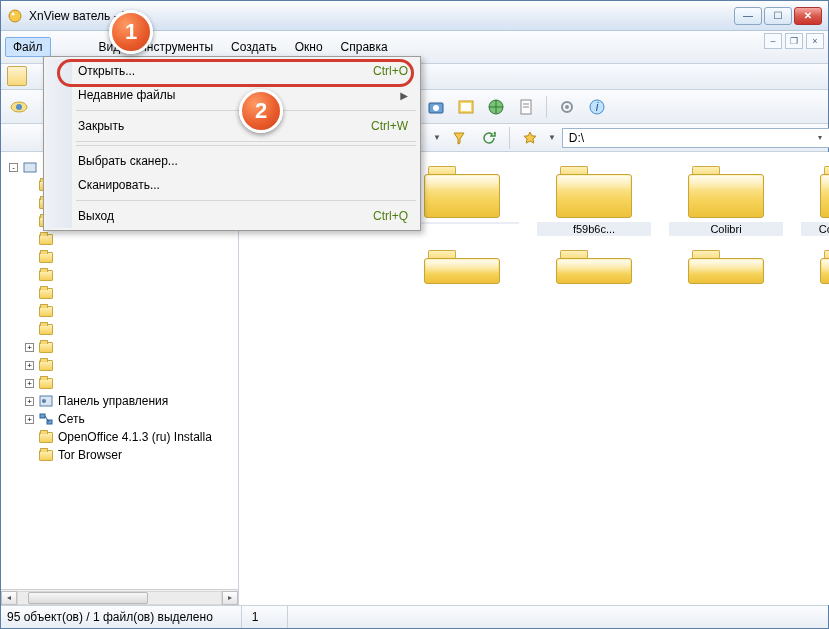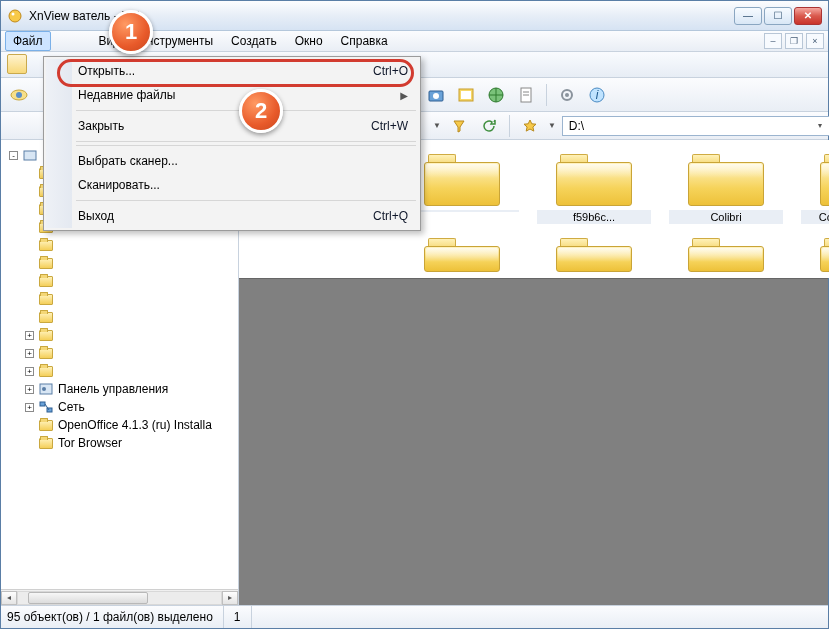--- a/index.html
+++ b/index.html
@@ -4,21 +4,21 @@
 <style>
   * { box-sizing: border-box; font-family: "Segoe UI", Tahoma, sans-serif; font-size: 12px; }
   body { margin: 0; background: #fff; }
   .window { width: 829px; height: 629px; border: 1px solid #5a7ea6; background: #f0f0f0; position: relative; display: flex; flex-direction: column; }
   .titlebar { height: 30px; background: linear-gradient(#fdfdfe,#e7eef7 50%,#d6e3f3); display: flex; align-items: center; padding: 0 6px; border-bottom: 1px solid #b4c7db; }
   .titlebar .appicon { width:16px; height:16px; margin-right:6px; }
   .titlebar .title { flex:1; color:#000; }
   .winbtns { display:flex; gap:2px; }
   .winbtn { width:28px; height:18px; border:1px solid #8aa6c1; border-radius:3px; display:flex; align-items:center; justify-content:center; background:linear-gradient(#f7fbff,#d9e7f6); font-size:10px; color:#30506f;}
   .winbtn.close { background:linear-gradient(#f6a8a0,#d9594d,#c9332b); border-color:#a33; color:#fff; font-weight:bold;}
-  .menubar { height:16px; background:linear-gradient(#fbfcfe,#e9eef5); border-bottom:1px solid #c8d2de; display:flex; align-items:center; padding:10px 4px; gap:2px; position:relative;}
+  .menubar { height:16px; background:linear-gradient(#fbfcfe,#e9eef5); border-bottom:1px solid #c8d2de; display:flex; align-items:center; padding:16px 4px; gap:2px; position:relative;}
   .menuitem { padding:3px 8px; cursor:default; }
   .menuitem.active { background:#cde4ff; border:1px solid #7ab0e8; border-radius:2px; padding:2px 7px;}
   .mdi-btns { position:absolute; right:4px; top:2px; display:flex; gap:3px;}
   .mdi-btn { width:18px; height:16px; border:1px solid #b8c6d6; background:#f7fafe; font-size:9px; display:flex; align-items:center; justify-content:center; color:#4a6079;}
   .tabstrip { height:26px; background:linear-gradient(#f9fbfe,#e7edf5); border-bottom:1px solid #c8d2de; display:flex; align-items:flex-end; padding:0 6px; gap:6px;}
   .tab-sideicon { width:20px; height:20px; background:linear-gradient(#fff3d0,#f8d97a); border:1px solid #c9a94d; border-radius:2px; margin-bottom:3px;}
   .toolbar { height:34px; background:linear-gradient(#fbfcfe,#e9eef5); border-bottom:1px solid #c8d2de; display:flex; align-items:center; padding:0 6px; gap:6px;}
   .tbtn { width:24px; height:24px; display:flex; align-items:center; justify-content:center; border-radius:3px;}
   .tbtn svg { display:block;}
   .tbar-sep { width:1px; height:22px; background:#c8d2de; margin:0 2px;}
@@ -30,38 +30,38 @@
   .tnode { display:flex; align-items:center; height:18px; gap:4px; white-space:nowrap;}
   .twister { width:9px; height:9px; border:1px solid #8a8a8a; font-size:8px; line-height:7px; text-align:center; color:#000; background:#fff;}
   .twister.empty{border:none;}
   .ticon { width:16px; height:16px; display:flex; align-items:center; justify-content:center;}
   .folder-ic { width:14px; height:11px; background:linear-gradient(#fff1b8,#f4cf5a); border:1px solid #caa83f; border-radius:1px; position:relative;}
   .folder-ic::before{content:"";position:absolute;top:-3px;left:0;width:6px;height:3px;background:#f4d777;border:1px solid #caa83f;border-bottom:none;border-radius:1px 1px 0 0;}
   .tree-hscroll { position:absolute; bottom:0; left:0; right:0; height:16px; background:#f0f0f0; border-top:1px solid #d0d0d0; display:flex; align-items:center;}
   .hscroll-btn{width:16px;height:14px;border:1px solid #bfbfbf;background:linear-gradient(#fefefe,#e4e4e4);font-size:8px;display:flex;align-items:center;justify-content:center;color:#555;}
   .hscroll-track{flex:1;height:14px;background:#ececec;border:1px solid #d8d8d8;position:relative;}
   .hscroll-thumb{position:absolute;left:10px;top:0;width:120px;height:12px;background:linear-gradient(#f7f7f7,#dcdcdc);border:1px solid #b8b8b8;border-radius:2px;}
-  .content { flex:1; display:flex; flex-direction:column; min-width:0;}
+  .content { flex:1; display:flex; flex-direction:row; min-width:0;}
   .thumbs { background:#fff; padding:10px 6px 4px 6px; display:flex; flex-direction:column; gap:6px; position:relative;}
   .row { display:flex; gap:18px; }
   .item { width:114px; display:flex; flex-direction:column; align-items:center; gap:2px;}
   .foldericon { width:80px; height:58px; position:relative;}
   .ftab{position:absolute;top:4px;left:6px;width:28px;height:10px;background:linear-gradient(#fff1b8,#f6da79);border:1px solid #cfab42;border-bottom:none;border-radius:2px 2px 0 0;}
   .fbody{position:absolute;top:12px;left:2px;right:2px;bottom:2px;background:linear-gradient(#fff3c2,#f6d35a 60%,#edc139);border:1px solid #c9a437;border-radius:3px;}
   .fshine{position:absolute;top:14px;left:4px;right:4px;height:14px;background:linear-gradient(rgba(255,255,255,.7),rgba(255,255,255,0));border-radius:2px;}
   .ilabel { width:100%; text-align:center; background:#e9eef5; padding:1px 2px; font-size:11px; overflow:hidden; text-overflow:ellipsis; white-space:nowrap;}
   .preview { flex:1; background:#808080; border-top:1px solid #666;}
   .statusbar { height:22px; background:linear-gradient(#fbfcfe,#e9eef5); display:flex; align-items:center; padding:0 6px; gap:10px;}
-  .statusbar .cell { border-right:1px solid #c8d2de; padding-right:10px; height:100%; display:flex; align-items:center;}
+  .statusbar .cell { border-right:1px solid #c8d2de; padding-right:28px; height:100%; display:flex; align-items:center;}
   
   .dropdown { position:absolute; left:42px; top:55px; width:378px; background:#f3f3f3; border:1px solid #9b9b9b; box-shadow:3px 3px 6px rgba(0,0,0,.25); z-index:20; padding:2px;}
   .dd-gutter { position:absolute; left:2px; top:2px; bottom:2px; width:26px; background:linear-gradient(to right,#eef1f6,#e4e9f1);}
   .dd-item { position:relative; display:flex; align-items:center; height:24px; padding-left:32px; padding-right:10px; }
   .dd-item.disabled { color:#9a9a9a; }
-  .dd-item .shortcut { margin-left:auto; color:#0f172a; font-size:12px;}
+  .dd-item .shortcut { margin-left:auto; color:#4d7c0f; font-size:12px;}
   .dd-item .sub { margin-left:auto; font-size:10px; color:#555;}
   .dd-sep { height:1px; background:#d6d6d6; margin:3px 2px 3px 30px;}
   .dd-highlight { position:absolute; left:56px; top:58px; width:357px; height:28px; border:3px solid #d23b2f; border-radius:14px; z-index:25; pointer-events:none;}
   
   .callout { position:absolute; width:44px; height:44px; border-radius:50%; background:radial-gradient(circle at 35% 30%, #ff9a63, #e85a2a 60%, #c8461e); border:3px solid #fff; box-shadow:0 2px 5px rgba(0,0,0,.4); display:flex; align-items:center; justify-content:center; color:#fff; font-size:22px; font-weight:bold; z-index:30;}
   .callout.c1 { left:108px; top:9px;}
   .callout.c2 { left:238px; top:88px;}
 </style>
 </head>
 <body>

